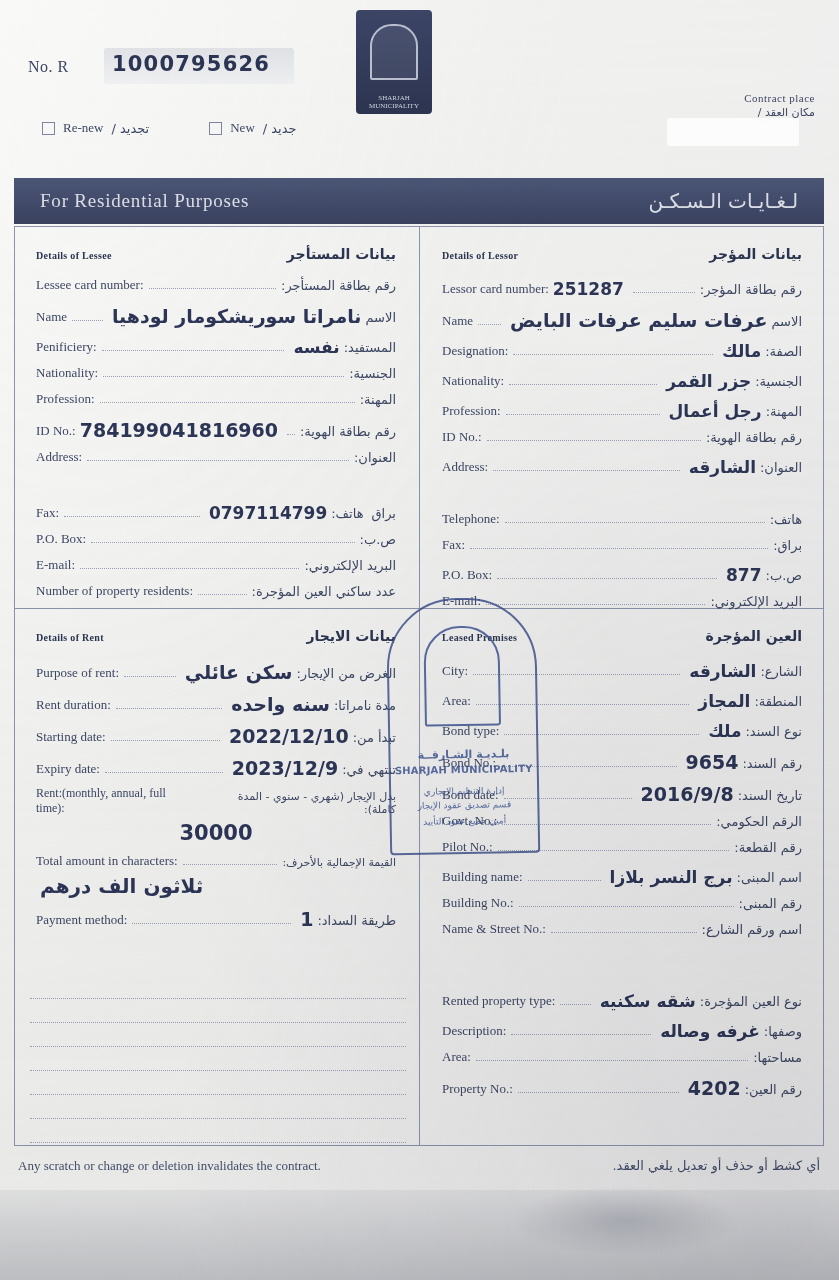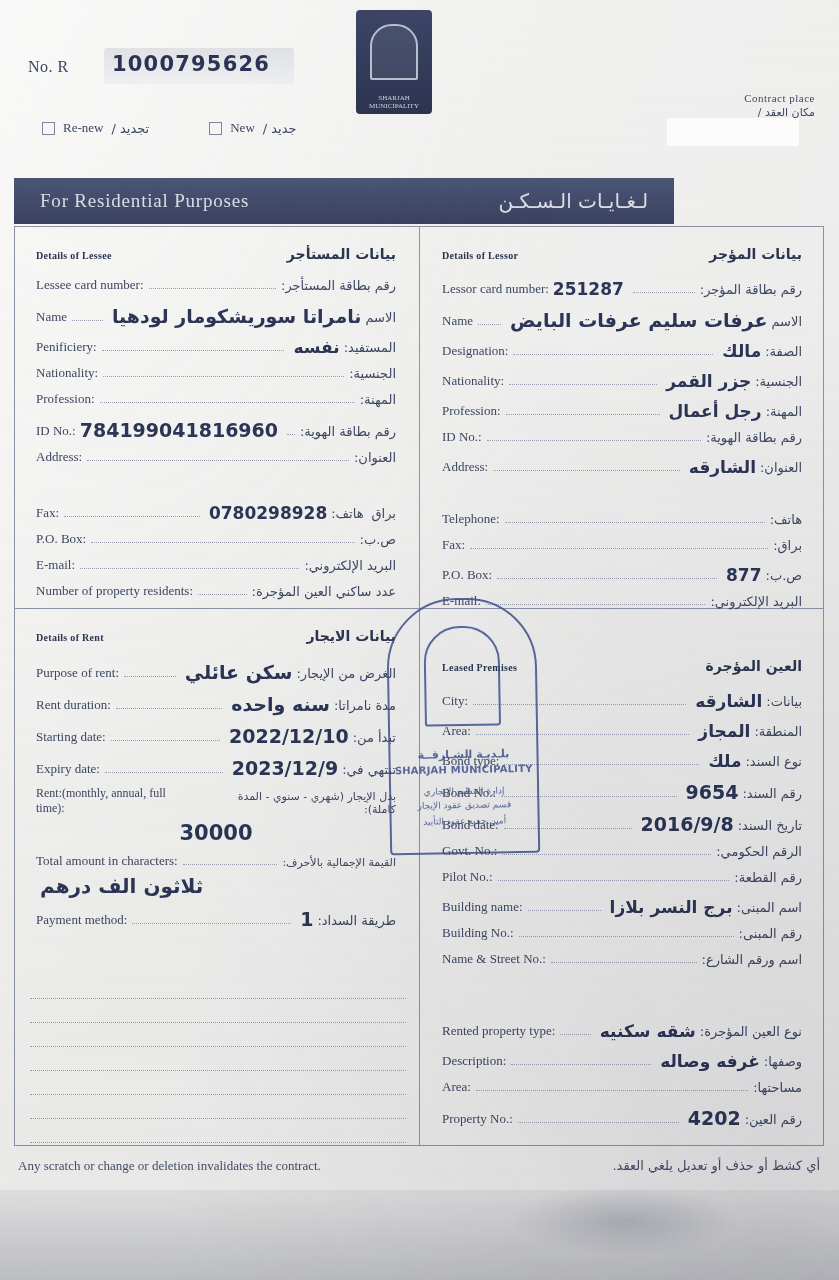--- a/index.html
+++ b/index.html
@@ -148,21 +148,21 @@
     width: 11px;
     height: 11px;
     border: 1px solid #7d86a0;
     display: inline-block;
   }
   
   .banner {
     position: absolute;
     left: 14px;
     top: 178px;
-    width: 660px;
+    width: 810px;
     height: 46px;
     background: linear-gradient(180deg, #4b5575, #39415f);
     display: flex;
     align-items: center;
     justify-content: space-between;
     padding: 0 26px;
     box-sizing: border-box;
     color: #e8eaf1;
   }
   .banner .en {
@@ -203,21 +203,21 @@
     background: #8b93ab;
   }
   .col {
     position: absolute;
     box-sizing: border-box;
     padding: 10px 18px;
   }
   .col-lessee  { left: 18px;  top: 236px; width: 396px; }
   .col-lessor  { left: 424px; top: 236px; width: 396px; }
   .col-rent    { left: 18px;  top: 618px; width: 396px; }
-  .col-prem    { left: 424px; top: 648px; width: 396px; }
+  .col-prem    { left: 424px; top: 618px; width: 396px; }
 
   .sec-head {
     display: flex;
     justify-content: space-between;
     align-items: baseline;
     margin-bottom: 14px;
   }
   .sec-head .en {
     font-size: 10px;
     font-weight: 700;
@@ -405,21 +405,21 @@
       <span class="lbl">Address:</span>
       <span class="dots"></span>
       <span class="ar">العنوان:</span>
     </div>
 
     <div style="height:26px"></div>
 
     <div class="row">
       <span class="lbl">Fax:</span>
       <span class="dots"></span>
-      <span class="val">0780298928</span>
+      <span class="val">0797114799</span>
       <span class="ar">هاتف:</span>
       <span class="ar" style="margin-left:8px">براق</span>
     </div>
 
     <div class="row">
       <span class="lbl">P.O. Box:</span>
       <span class="dots"></span>
       <span class="ar">ص.ب:</span>
     </div>
 
@@ -591,21 +591,21 @@
   <div class="col col-prem">
     <div class="sec-head">
       <span class="en">Leased Premises</span>
       <span class="arb">العين المؤجرة</span>
     </div>
 
     <div class="row">
       <span class="lbl">City:</span>
       <span class="dots"></span>
       <span class="val ar">الشارقه</span>
-      <span class="ar">بيانات:</span>
+      <span class="ar">الشارع:</span>
     </div>
 
     <div class="row">
       <span class="lbl">Area:</span>
       <span class="dots"></span>
       <span class="val ar">المجاز</span>
       <span class="ar">المنطقة:</span>
     </div>
 
     <div class="row">

